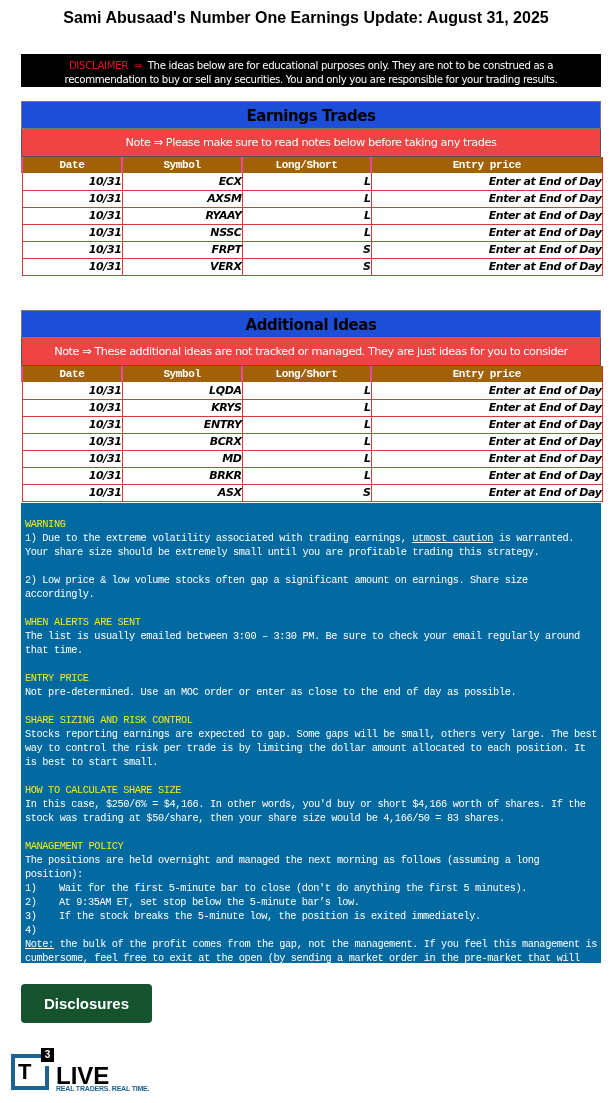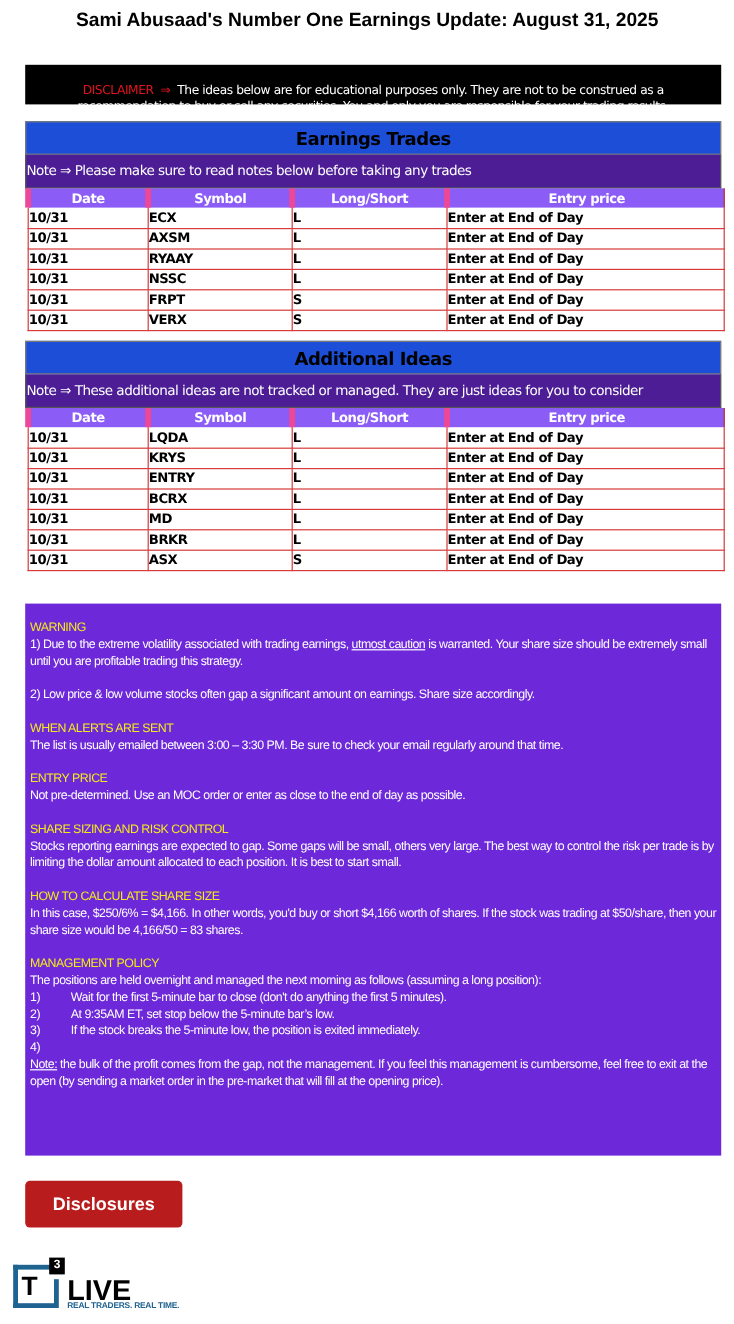--- a/index.html
+++ b/index.html
@@ -1,36 +1,36 @@
 <!DOCTYPE html>
 <html><head>
 <meta charset="utf-8">
 <style>
   * { box-sizing: border-box; margin: 0; padding: 0; }
   body { width: 612px; height: 1103px; background: #ffffff; font-family: "Liberation Sans", sans-serif; color: #000; position: relative; overflow: hidden; }
   .title { position: absolute; left: 0; top: 9px; width: 612px; text-align: center; font-weight: bold; font-size: 16px; font-family: "Liberation Sans", sans-serif; }
-  .disclaimer { position: absolute; left: 21px; top: 54px; width: 580px; height: 33px; background: #000; color: #fff; font-size: 10.2px; line-height: 14px; text-align: center; padding-top: 15px; font-family: "DejaVu Sans", sans-serif; letter-spacing: -0.35px; }
+  .disclaimer { position: absolute; left: 21px; top: 54px; width: 580px; height: 33px; background: #000; color: #fff; font-size: 10.2px; line-height: 14px; text-align: center; padding-top: 5px; font-family: "DejaVu Sans", sans-serif; letter-spacing: -0.35px; }
   .disclaimer .red { color: #e0141e; }
   .section { position: absolute; left: 21px; width: 580px; }
   .sec1 { top: 101px; }
-  .sec2 { top: 284px; }
+  .sec2 { top: 310px; }
   .hdr-yellow { height: 28px; background: #1d4ed8; border: 1px solid #7a7a7a; text-align: center; font-weight: bold; font-size: 15px; line-height: 28px; font-family: "DejaVu Sans", sans-serif; letter-spacing: -0.4px; }
-  .hdr-green { height: 28px; background: #4c1d95; color: #fff; border: 1px solid #555; border-top: none; text-align: left; font-size: 11.3px; line-height: 28px; font-family: "DejaVu Sans", sans-serif; letter-spacing: -0.45px; }
+  .hdr-green { height: 28px; background: #ef4444; color: #fff; border: 1px solid #555; border-top: none; text-align: center; font-size: 11.3px; line-height: 28px; font-family: "DejaVu Sans", sans-serif; letter-spacing: -0.45px; }
   table { border-collapse: collapse; width: 580px; table-layout: fixed; font-family: "DejaVu Sans", sans-serif; font-size: 11px; font-weight: bold; letter-spacing: -0.4px; }
-  th { background: #8b5cf6; color: #fff; height: 16px; border-left: 5px solid #ec4899; border-right: 1px solid #c72c2c; font-weight: bold; }
-  td { height: 17px; text-align: left; border: 1px solid #d63a3a; border-top: none; }
+  th { background: #a16207; color: #fff; height: 16px; border-left: 2px solid #ec4899; border-right: 1px solid #c72c2c; font-weight: bold; font-family: Liberation Mono, monospace; }
+  td { height: 17px; text-align: right; border: 1px solid #d63a3a; border-top: none; font-style: italic; }
   .c1 { width: 100px; } .c2 { width: 120px; } .c3 { width: 129px; } .c4 { width: 231px; }
-  .notes { position: absolute; left: 21px; top: 503px; width: 580px; height: 460px; background: #6d28d9; color: #fff; font-size: 10.3px; line-height: 14px; padding: 14px 3px 0 4px; font-family: Liberation Sans, sans-serif; letter-spacing: -0.4px; }
+  .notes { position: absolute; left: 21px; top: 503px; width: 580px; height: 460px; background: #0369a1; color: #fff; font-size: 10.3px; line-height: 14px; padding: 14px 3px 0 4px; font-family: Liberation Mono, monospace; letter-spacing: -0.4px; }
   .notes .h { color: #f5ea1b; }
   .notes p { margin: 0; }
   .notes .gap { height: 14px; }
   .notes u { text-decoration: underline; text-align: center; }
   .notes .li { display: flex; }
   .notes .li .n { width: 34px; flex: none; }
-  .btn { position: absolute; left: 21px; top: 984px; width: 131px; height: 39px; background: #b91c1c; border-radius: 4px; color: #fff; font-weight: bold; font-size: 15px; text-align: center; line-height: 39px; font-family: "Liberation Sans", sans-serif; cursor: pointer; }
+  .btn { position: absolute; left: 21px; top: 984px; width: 131px; height: 39px; background: #14532d; border-radius: 4px; color: #fff; font-weight: bold; font-size: 15px; text-align: center; line-height: 39px; font-family: "Liberation Sans", sans-serif; cursor: pointer; }
   .logo { position: absolute; left: 11px; top: 1048px; width: 150px; height: 50px; }
   .logo .box { position: absolute; left: 0; top: 6px; width: 34px; height: 36px; border: 4px solid #1f6391; border-right: none; }
   .logo .boxr { position: absolute; left: 34px; top: 18px; width: 4px; height: 24px; background: #1f6391; }
   .logo .T { position: absolute; left: 7px; top: 11px; font-weight: bold; font-size: 22px; font-family: "Liberation Sans", sans-serif; color: #000; }
   .logo .sup { position: absolute; left: 30px; top: 0; width: 13px; height: 14px; background: #000; color: #fff; font-size: 10px; font-weight: bold; text-align: center; line-height: 14px; }
   .logo .live { position: absolute; left: 45px; top: 14px; font-weight: bold; font-size: 24px; font-family: "Liberation Sans", sans-serif; color: #000; }
   .logo .tag { position: absolute; left: 45px; top: 37px; font-size: 7px; color: #1f6391; font-weight: bold; font-family: "Liberation Sans", sans-serif; white-space: nowrap; letter-spacing: -0.2px; }
 </style>
 </head>
 <body>

